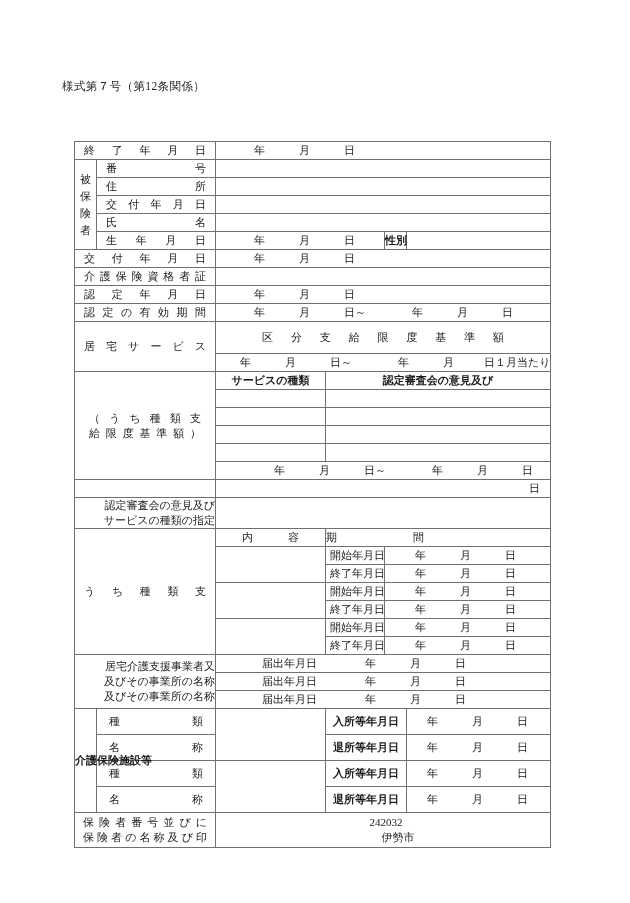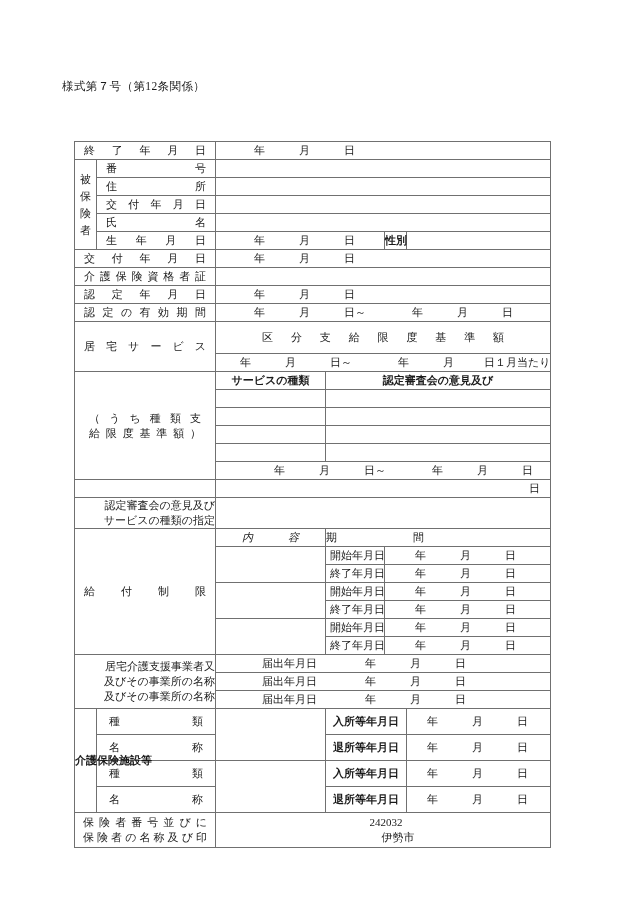--- a/index.html
+++ b/index.html
@@ -323,24 +323,24 @@
           <span class="lbl-c2">
             <span class="lbl-l">認定審査会の意見及び</span>
             <span class="lbl-l">サービスの種類の指定</span>
           </span>
         </td>
         <td colspan="5"></td>
       </tr>
 
       <tr>
         <td colspan="2" rowspan="7">
-          <span class="lbl">給付制限</span>
+          <span class="lbl">うち種類支</span>
         </td>
         <td colspan="2">
-          <span class="lbl" style="padding:0 26px;font-style:italic;">内容</span>
+          <span class="lbl" style="padding:0 26px;">内容</span>
         </td>
         <td colspan="3">
           <span class="daterun">
             <i>期</i><i style="width:76px"></i><i>間</i>
           </span>
         </td>
       </tr>
 
       <tr>
         <td colspan="2" rowspan="2"></td>

